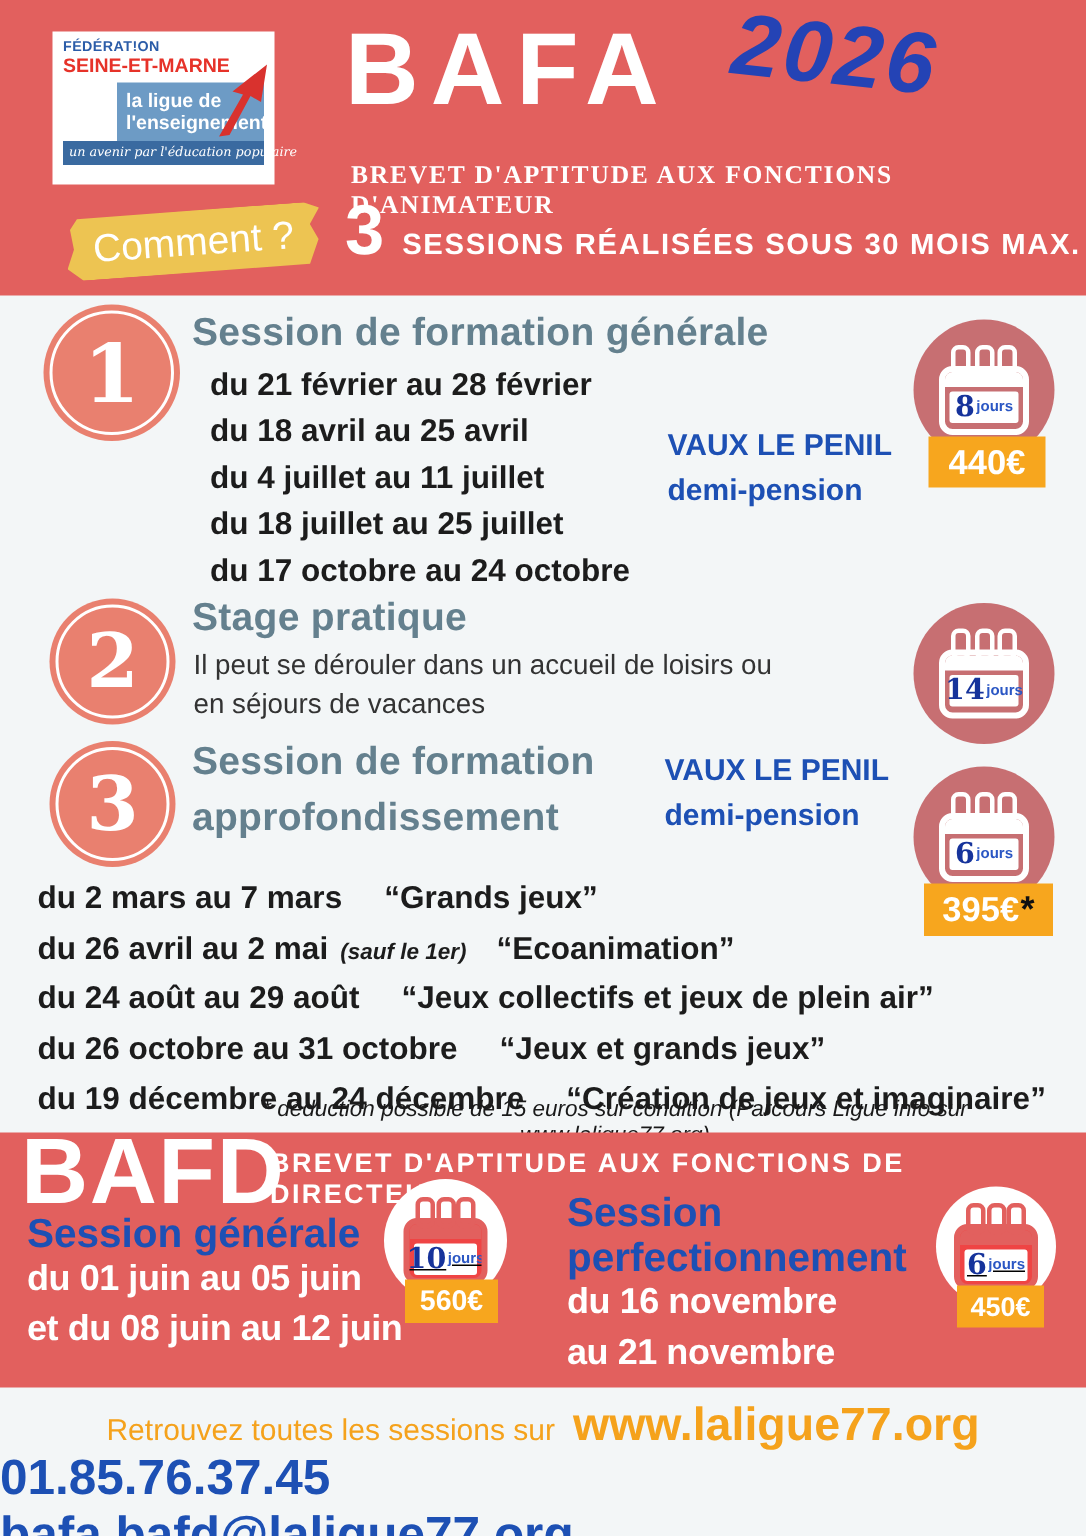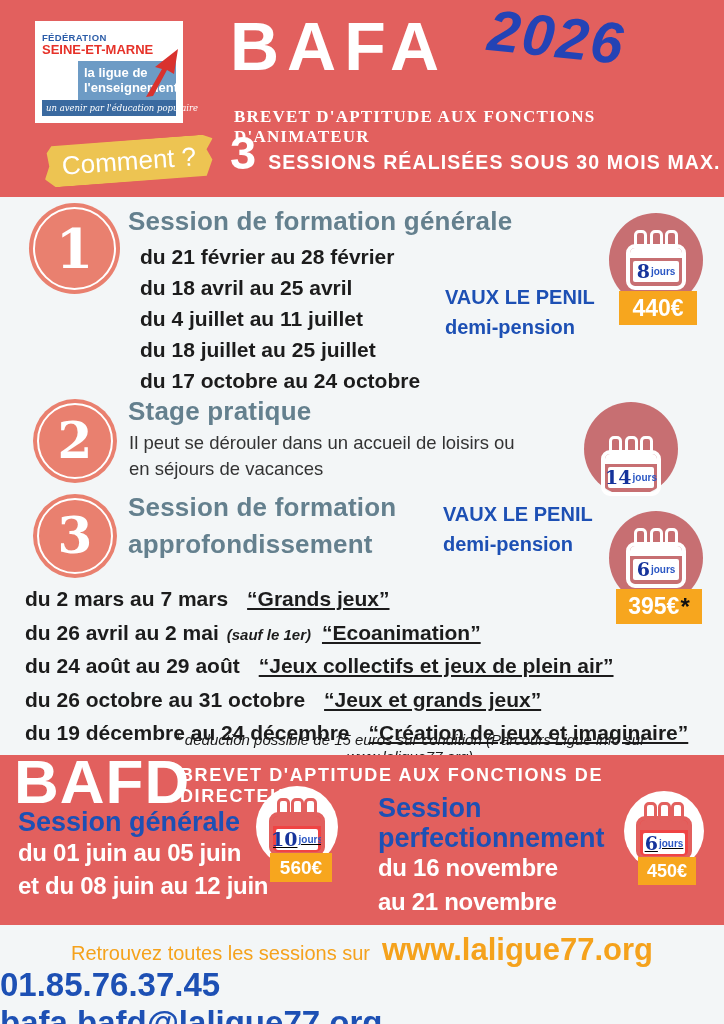--- a/index.html
+++ b/index.html
@@ -4,21 +4,21 @@
 <style>
   html,body{margin:0;padding:0;background:#ffffff;}
   .poster{position:relative;width:724px;height:1024px;background:#f3f6f7;overflow:hidden;
           font-family:"Liberation Sans",sans-serif;}
   .band{position:absolute;left:0;width:724px;background:#e2605e;}
   .band-top{top:0;height:197px;}
   .band-bafd{top:755px;height:170px;}
 
   
   .logo-card{position:absolute;left:35px;top:21px;width:148px;height:102px;background:#fff;
-             padding:12px 7px;box-sizing:border-box;}
+             padding:6px 7px;box-sizing:border-box;}
   .logo-fed{color:#2b5ca8;font-size:9.5px;font-weight:bold;letter-spacing:.3px;line-height:1.1;}
   .logo-dept{color:#e63229;font-size:13px;font-weight:bold;line-height:1.05;}
   .logo-blue{position:relative;background:#6d9bc5;margin-top:4px;padding:5px 6px 4px;color:#fff;
              font-size:13px;line-height:1.15;font-weight:bold;margin-left:36px;}
   .logo-blue .arrow{position:absolute;right:-6px;top:-14px;}
   .logo-strip{background:#3a6aa0;color:#fff;font-size:8.5px;font-style:italic;padding:3px 4px;
               font-family:"DejaVu Serif",serif;white-space:nowrap;}
 
   
   .bafa-title{position:absolute;left:230px;top:12px;color:#fff;font-size:68px;font-weight:bold;
@@ -54,21 +54,21 @@
   .s2-desc{position:absolute;left:129px;top:430px;font-size:18.5px;color:#333;line-height:26px;}
 
   .location{position:absolute;color:#1d50b4;font-weight:bold;font-size:20px;line-height:30px;}
   #loc1{left:445px;top:282px;} #loc3{left:443px;top:499px;}
 
   
   .cal-circle{position:absolute;border-radius:50%;background:#c76f72;display:flex;
               align-items:center;justify-content:center;}
   .cal-circle.white{background:#fff;}
   #calc1{left:609px;top:213px;width:94px;height:94px;}
-  #calc2{left:584px;top:402px;width:94px;height:94px;align-items:flex-end;}
+  #calc2{left:609px;top:402px;width:94px;height:94px;}
   #calc3{left:609px;top:511px;width:94px;height:94px;}
   #calc-gen{left:256px;top:786px;width:82px;height:82px;}
   #calc-perf{left:624px;top:791px;width:80px;height:80px;}
 
   .cal{width:60px;}
   .cal-rings{display:flex;justify-content:space-between;padding:0 8px;position:relative;z-index:2;
              margin-bottom:-7px;}
   .cal-rings i{display:block;width:7px;height:15px;border:3.5px solid #fff;border-radius:5px;}
   .cal-body{position:relative;border:4.5px solid #fff;border-radius:9px;height:46px;
             box-sizing:border-box;overflow:hidden;}
@@ -88,21 +88,21 @@
   #p1{left:619px;top:291px;width:78px;height:34px;font-size:23px;}
   #p3{left:616px;top:589px;width:86px;height:35px;font-size:23px;}
   #p3 .star{color:#111;font-size:24px;margin-left:1px;}
   #p-gen{left:270px;top:853px;width:62px;height:29px;font-size:19px;}
   #p-perf{left:638px;top:857px;width:58px;height:28px;font-size:18px;}
 
   
   .themed{position:absolute;left:25px;top:583px;font-size:21px;font-weight:bold;color:#1c1c1c;
           line-height:31.5px;width:695px;}
   .themed .note{font-size:15px;font-style:italic;margin:0 4px 0 8px;}
-  .themed .theme{margin-left:7px;text-decoration:underline;}
+  .themed .theme{margin-left:16px;}
   .footnote{position:absolute;left:110px;top:731px;width:600px;text-align:center;font-style:italic;
             font-size:15px;color:#1a1a1a;}
 
   
   .bafd-title{position:absolute;left:14px;top:751px;color:#fff;font-size:62px;font-weight:bold;
               letter-spacing:1px;line-height:1;}
   .bafd-sub{position:absolute;left:180px;top:765px;color:#fff;font-weight:bold;font-size:18px;
             letter-spacing:1.6px;}
   .bafd-blue{position:absolute;color:#1d50b4;font-size:27px;font-weight:bold;line-height:1;}
   .bafd-white{position:absolute;color:#fff;font-size:24px;font-weight:bold;line-height:1;letter-spacing:-.3px;}

